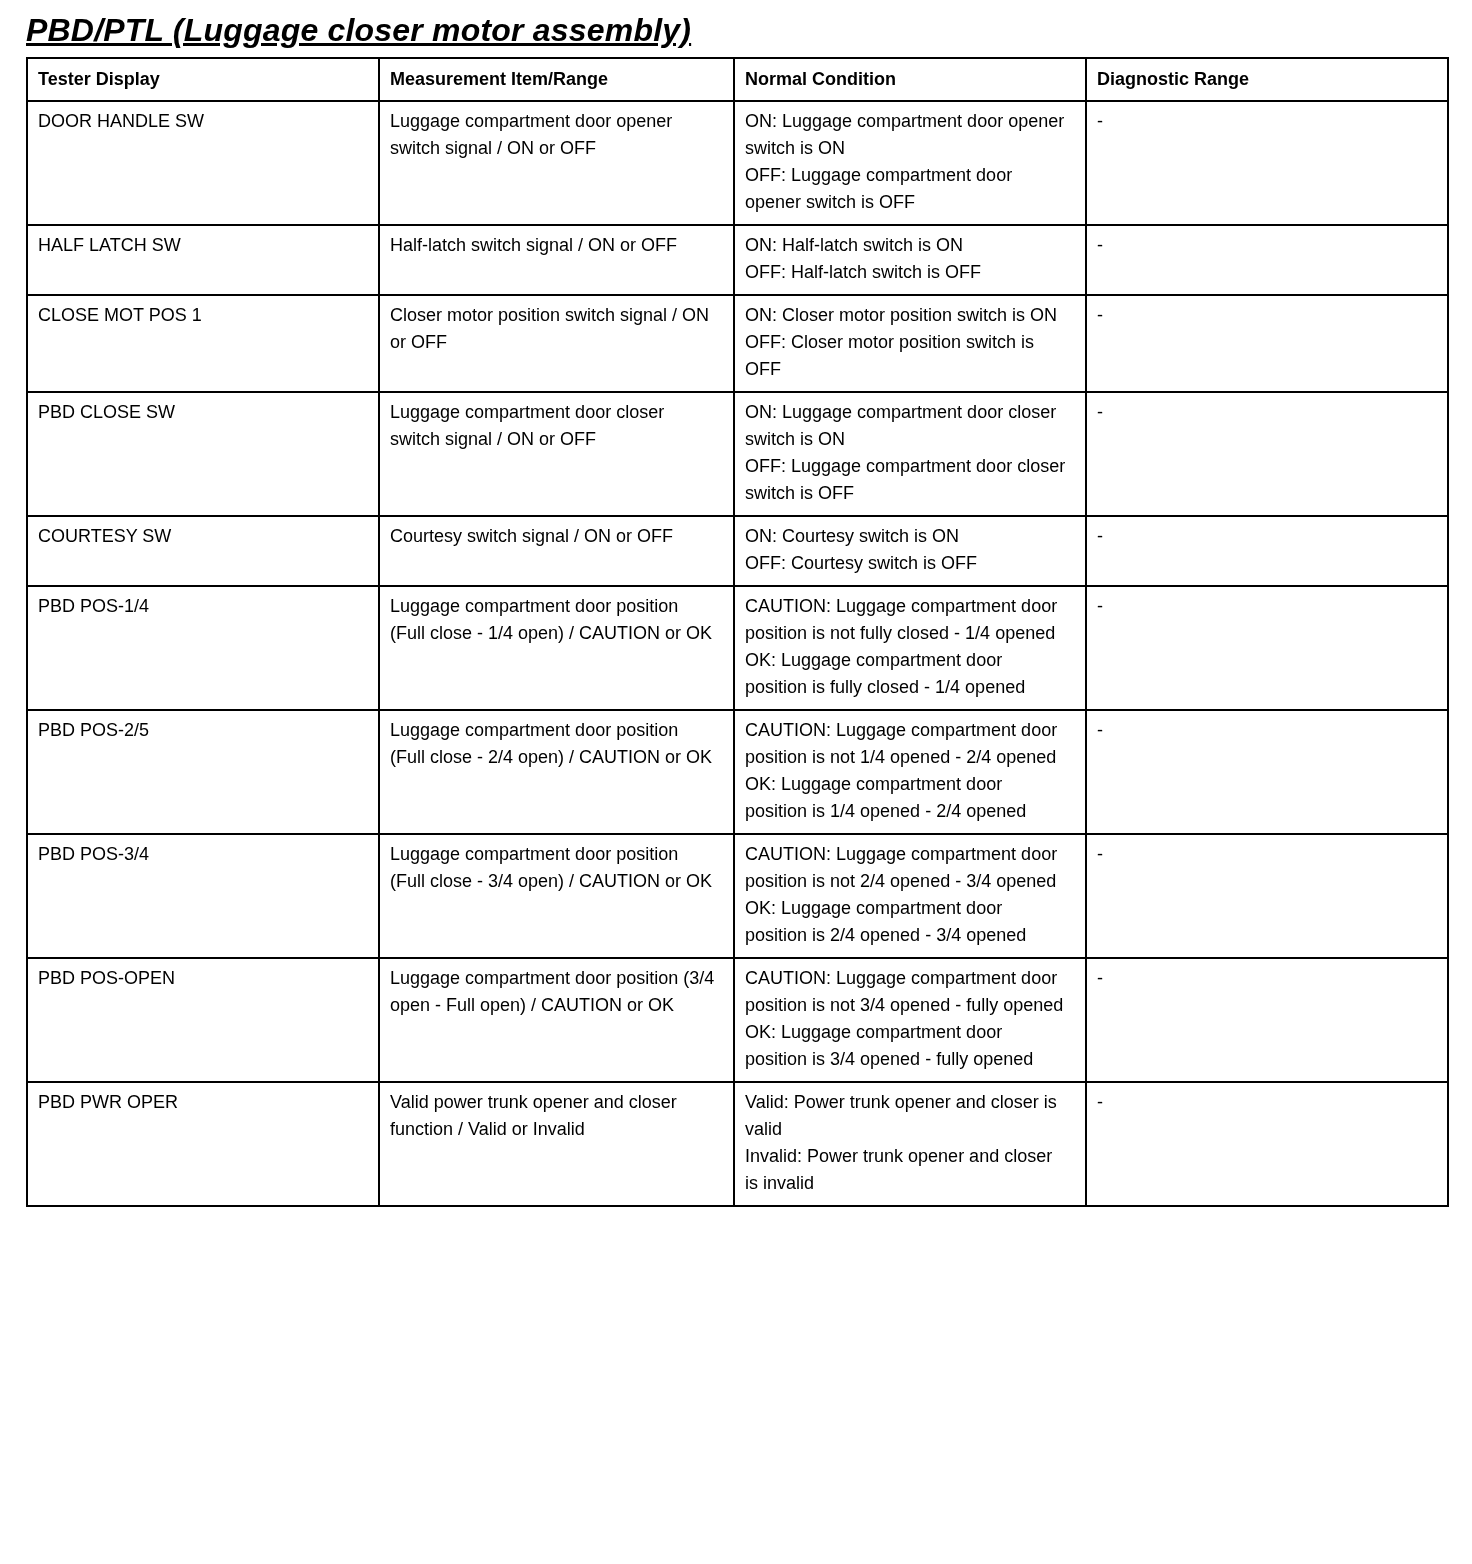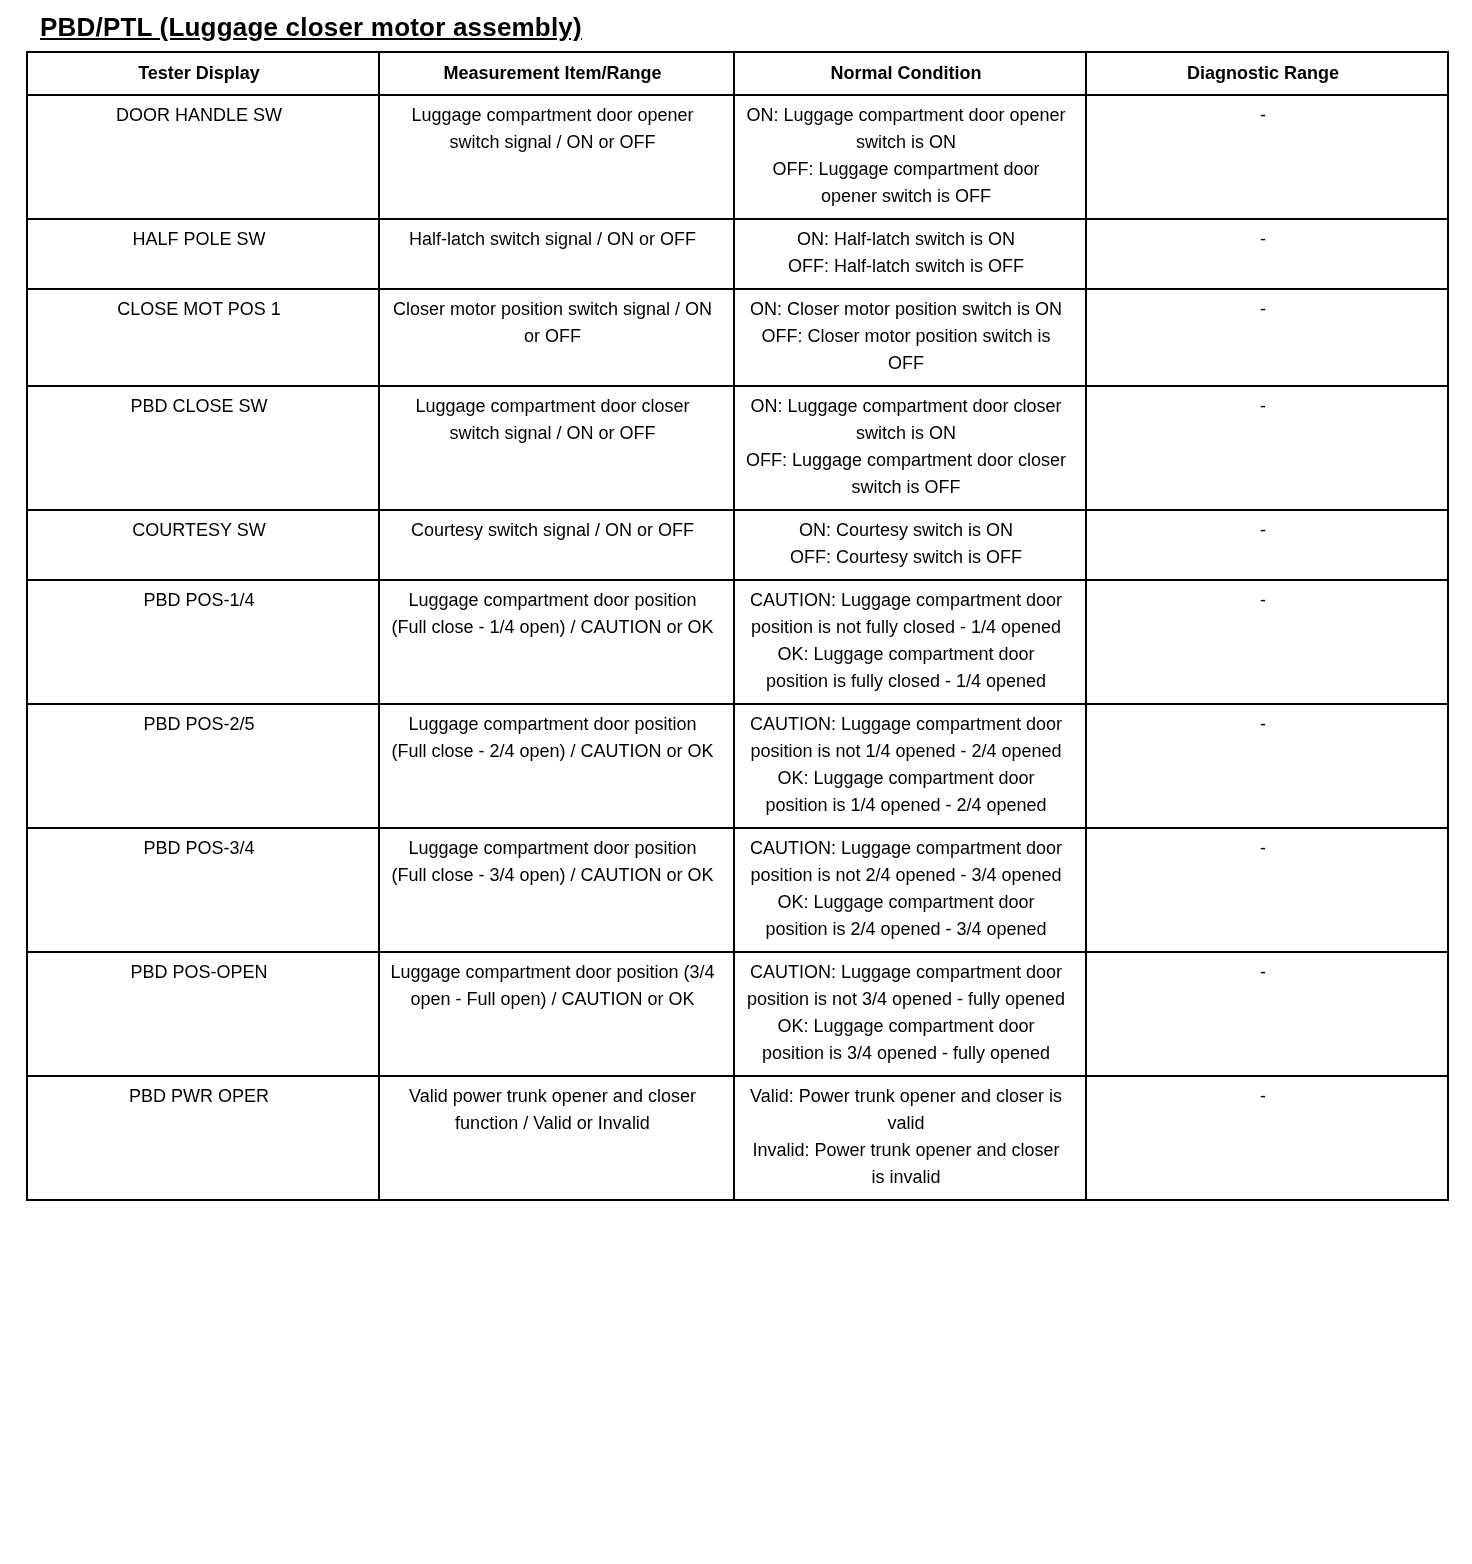--- a/index.html
+++ b/index.html
@@ -8,36 +8,37 @@
     background: #ffffff;
     color: #000000;
     font-family: "Liberation Sans", "DejaVu Sans", sans-serif;
   }
   .page {
     width: 1472px;
     box-sizing: border-box;
     padding: 10px 24px 14px 26px;
   }
   .page-title {
-    font-size: 26px;
+    font-size: 32px;
     font-weight: bold;
     text-decoration: underline;
-    margin: 2px 0 8px 14px;
+    margin: 2px 0 8px 0;
     letter-spacing: 0.2px;
+    font-style: italic;
   }
   table.spec-table {
     border-collapse: collapse;
     width: 1421px;
     table-layout: fixed;
   }
   table.spec-table th,
   table.spec-table td {
     border: 2px solid #000000;
     vertical-align: top;
-    text-align: center;
+    text-align: left;
     padding: 6px 18px 8px 10px;
     font-size: 18px;
     line-height: 1.5;
     word-wrap: break-word;
   }
   table.spec-table th {
     font-weight: bold;
     padding-top: 7px;
     padding-bottom: 7px;
   }
@@ -71,21 +72,21 @@
     <tbody id="table-body">
 
     <tr>
           <td class="multiline">DOOR HANDLE SW</td>
           <td class="multiline">Luggage compartment door opener switch signal / ON or OFF</td>
           <td class="multiline">ON: Luggage compartment door opener switch is ON
 OFF: Luggage compartment door opener switch is OFF</td>
           <td class="multiline">-</td>
         </tr>
         <tr>
-          <td class="multiline">HALF POLE SW</td>
+          <td class="multiline">HALF LATCH SW</td>
           <td class="multiline">Half-latch switch signal / ON or OFF</td>
           <td class="multiline">ON: Half-latch switch is ON
 OFF: Half-latch switch is OFF</td>
           <td class="multiline">-</td>
         </tr>
         <tr>
           <td class="multiline">CLOSE MOT POS 1</td>
           <td class="multiline">Closer motor position switch signal / ON or OFF</td>
           <td class="multiline">ON: Closer motor position switch is ON
 OFF: Closer motor position switch is OFF</td>

